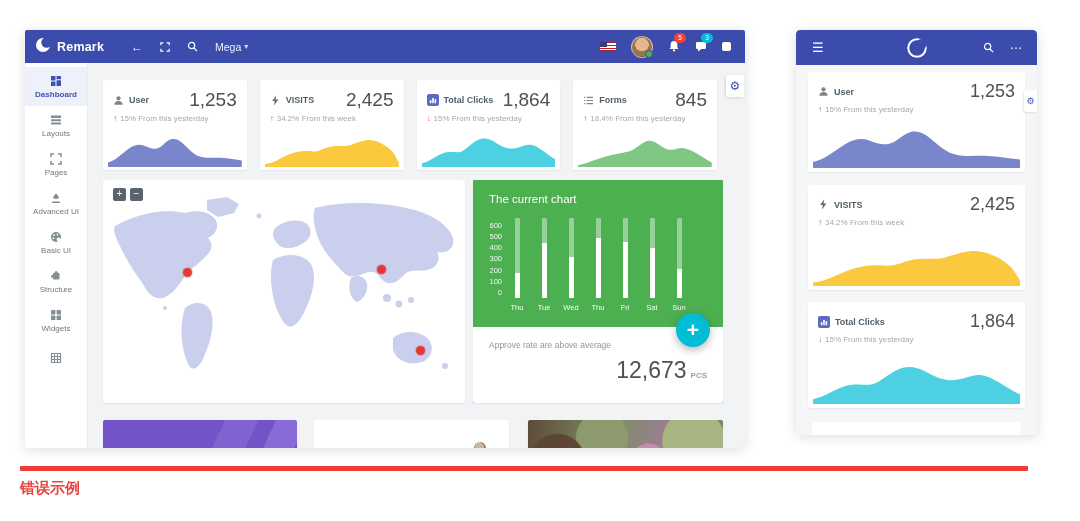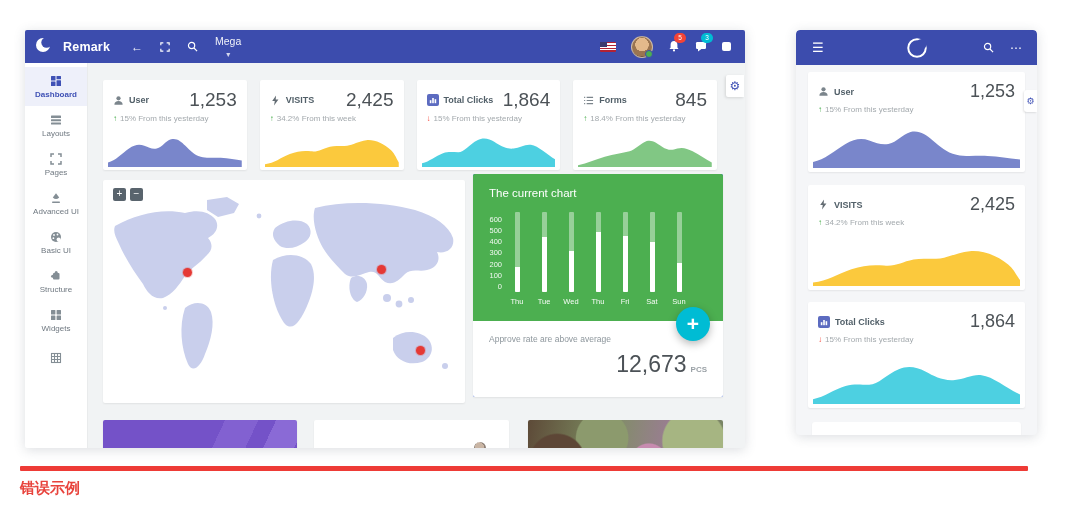--- a/index.html
+++ b/index.html
@@ -2,25 +2,25 @@
 <html><head>
 <meta charset="utf-8">
 <style>
   html,body{margin:0;padding:0;background:#fff;}
   body{font-family:"Liberation Sans",sans-serif;-webkit-font-smoothing:antialiased;}
   .canvas{position:relative;width:1080px;height:521px;background:#fff;overflow:hidden;}
   .shot{position:absolute;box-shadow:0 2px 12px rgba(60,70,90,.18);overflow:hidden;background:#f1f3f4;}
   .main-shot{left:25px;top:30px;width:720px;height:418px;border-radius:2px;}
   
   .navbar{position:absolute;left:0;top:0;right:0;height:33px;background:#3c4cad;display:flex;align-items:center;color:#fff;z-index:6;}
-  .brand{display:flex;align-items:center;gap:12px;padding-left:10px;width:86px;}
+  .brand{display:flex;align-items:center;gap:6px;padding-left:10px;width:86px;}
   .brand-name{font-size:12.5px;font-weight:bold;letter-spacing:.2px;}
   .nav-icons{display:flex;align-items:center;gap:17px;margin-left:10px;color:rgba(255,255,255,.92);}
   .nav-glyph{font-size:12px;line-height:1;cursor:default;}
-  .mega{display:flex;align-items:center;gap:3px;font-size:10.5px;flex-direction:column;}
+  .mega{display:flex;align-items:center;gap:3px;font-size:10.5px;}
   .mega .caret{font-size:8px;opacity:.85;}
   .nav-right{margin-left:auto;display:flex;align-items:center;gap:15px;padding-right:14px;}
   .flag{width:16px;height:10px;background:repeating-linear-gradient(#b22234 0 1.4px,#fff 1.4px 2.8px);position:relative;border-radius:1px;}
   .flag::before{content:"";position:absolute;left:0;top:0;width:7px;height:5px;background:#3c3b6e;}
   .avatar{width:20px;height:20px;border-radius:50%;background:radial-gradient(circle at 50% 38%,#e3b98b 0 42%,#9a7450 43% 72%,#6e5238 73%);position:relative;border:1px solid rgba(255,255,255,.5);}
   .avatar .status{position:absolute;right:-1px;bottom:-1px;width:6px;height:6px;border-radius:50%;background:#4caf50;border:1px solid #3c4cad;}
   .badged{position:relative;}
   .badge{position:absolute;top:-5px;right:-6px;min-width:10px;height:10px;border-radius:6px;font-size:6.5px;line-height:10px;text-align:center;color:#fff;padding:0 1px;}
   .badge.red{background:#f44336;}
   .badge.teal{background:#00bcd4;}
@@ -45,21 +45,21 @@
   .spark{position:absolute;left:5px;right:5px;bottom:3px;height:37px;}
   .spark svg{width:100%;height:100%;display:block;}
   .settings-tab{position:absolute;right:1px;top:12px;width:18px;height:22px;background:#fff;border-radius:2px 0 0 2px;box-shadow:-1px 1px 3px rgba(0,0,0,.12);display:flex;align-items:center;justify-content:center;color:#3f51b5;font-size:12px;z-index:4;}
   
   .map-card{position:absolute;left:15px;top:117px;width:362px;height:223px;background:#fff;border-radius:2px;box-shadow:0 1px 2px rgba(0,0,0,.07);}
   .zoom-controls{position:absolute;left:10px;top:8px;display:flex;gap:4px;z-index:3;}
   .zoom-btn{width:13px;height:13px;background:#59646d;color:#fff;border-radius:2px;font-size:10px;line-height:12px;text-align:center;cursor:default;}
   .map-svg{position:absolute;left:4px;top:10px;right:4px;bottom:8px;}
   .map-dot{position:absolute;width:9px;height:9px;border-radius:50%;background:#e53935;box-shadow:0 0 0 1px rgba(229,57,53,.25);z-index:2;}
   
-  .chart-card{position:absolute;left:385px;top:111px;width:250px;height:223px;background:#1d4ed8;border-radius:2px;box-shadow:0 1px 2px rgba(0,0,0,.07);}
+  .chart-card{position:absolute;left:385px;top:117px;width:250px;height:223px;background:#1d4ed8;border-radius:2px;box-shadow:0 1px 2px rgba(0,0,0,.07);}
   .chart-green{position:absolute;left:0;top:0;right:0;height:147px;background:#4caf50;border-radius:2px 2px 0 0;overflow:hidden;}
   .chart-title{position:absolute;left:16px;top:13px;color:#fff;font-size:11.5px;}
   .bar-chart{position:absolute;left:12px;top:38px;display:flex;}
   .y-axis{width:24px;height:76px;margin-top:3px;display:flex;flex-direction:column;justify-content:space-between;align-items:flex-end;font-size:7.5px;color:rgba(255,255,255,.92);padding-right:7px;box-sizing:border-box;}
   .bars{display:flex;width:178px;justify-content:space-between;}
   .bar-col{display:flex;flex-direction:column;align-items:center;width:16px;}
   .bar-track{width:5px;height:80px;background:rgba(255,255,255,.42);display:flex;align-items:flex-end;border-radius:1px;overflow:hidden;}
   .bar-fill{width:100%;background:#fff;}
   .bar-label{margin-top:5px;font-size:7.5px;color:rgba(255,255,255,.95);}
   .fab{position:absolute;left:203px;top:133px;width:34px;height:34px;border-radius:50%;background:#00bcd4;color:#fff;display:flex;align-items:center;justify-content:center;font-size:21px;font-weight:bold;box-shadow:0 3px 8px rgba(0,0,0,.28);z-index:4;}

